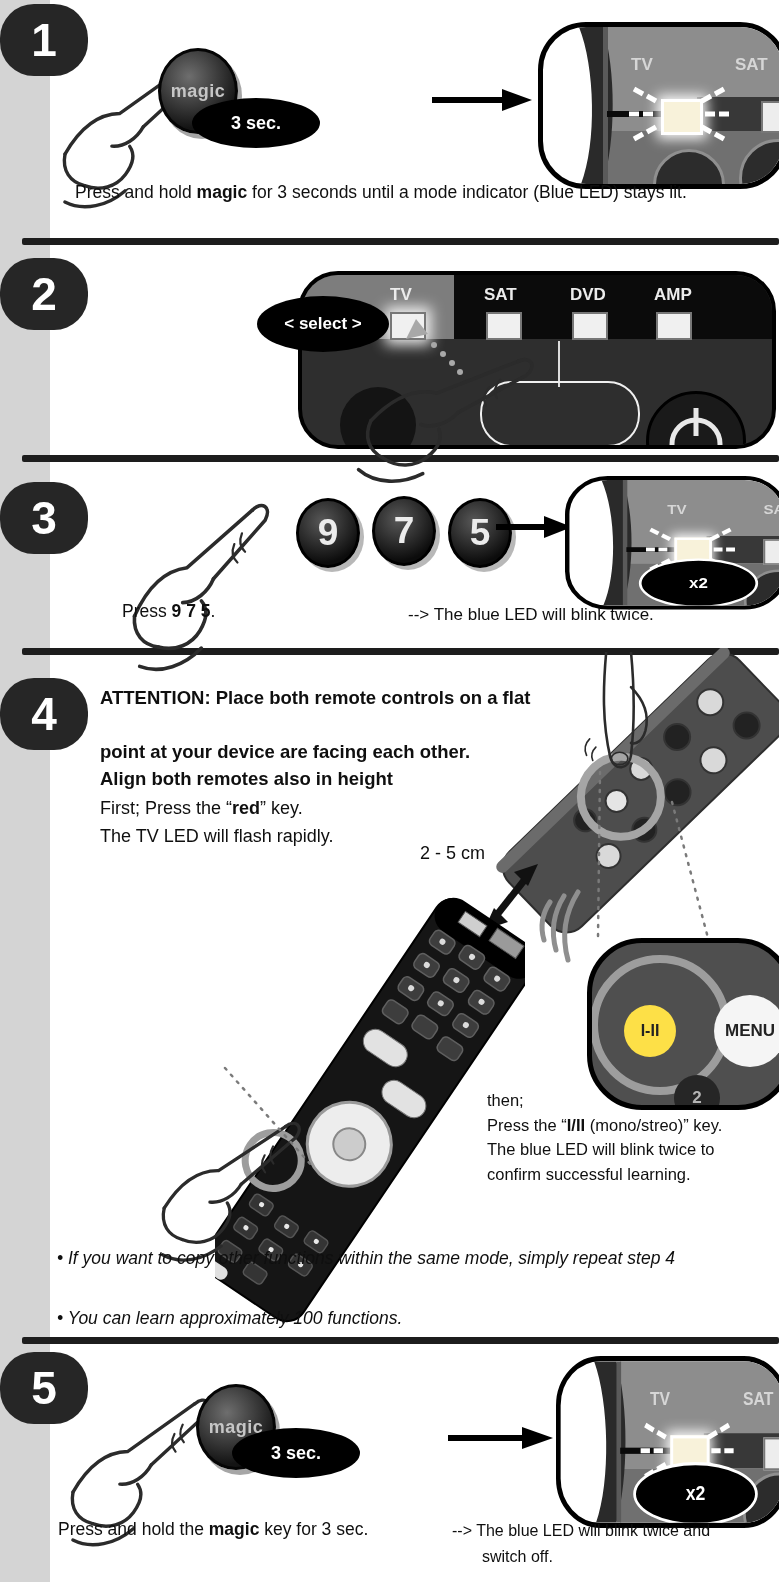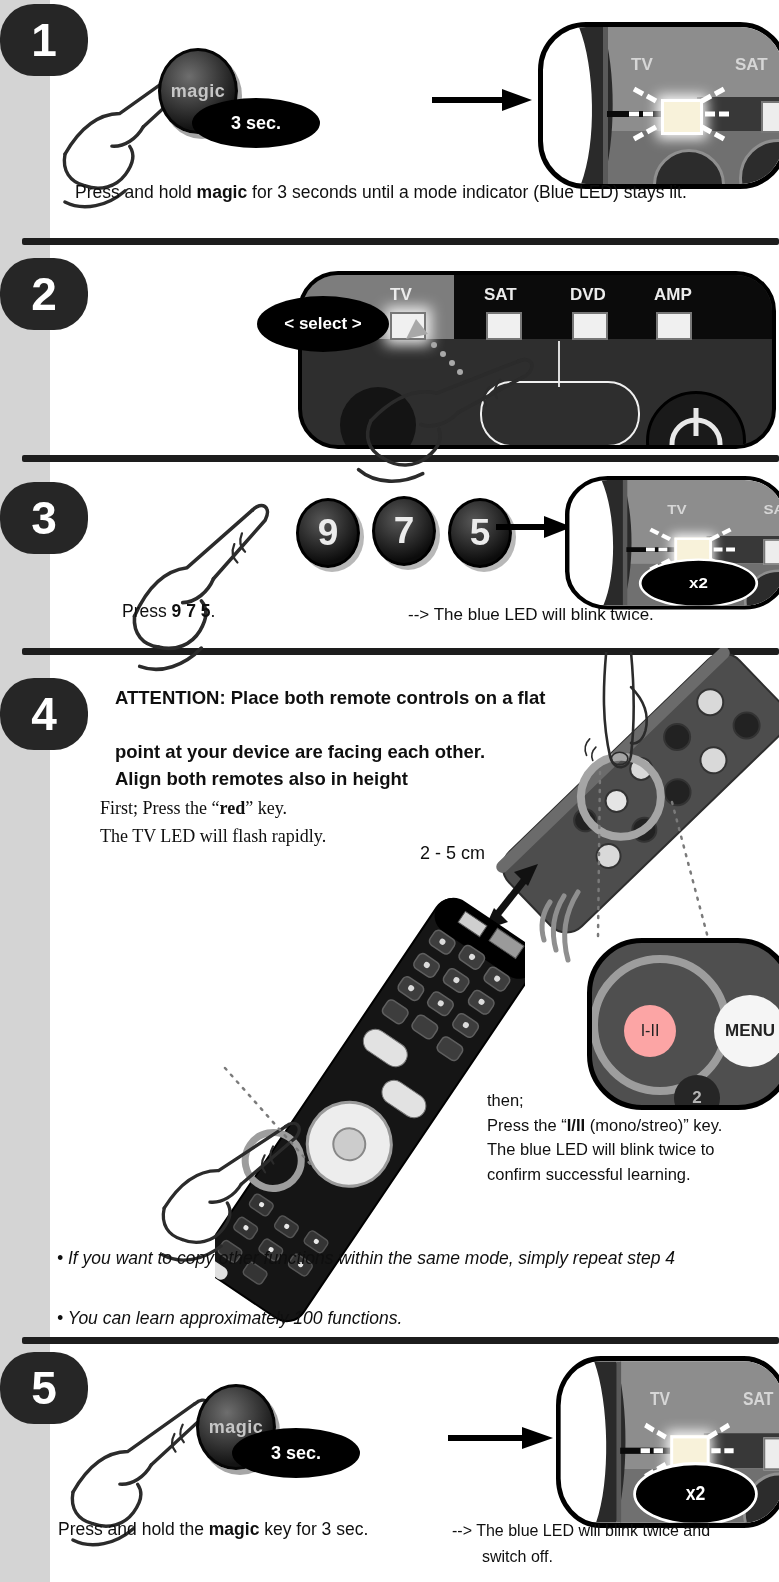--- a/index.html
+++ b/index.html
@@ -7,22 +7,22 @@
           font-family:"Liberation Sans",sans-serif;color:#0f0f0f;}
   .abs{position:absolute;}
   
   .sidebar{position:absolute;left:0;top:0;width:50px;height:1582px;background:#d4d4d4;}
   .badge{position:absolute;left:0;width:88px;height:72px;background:#262626;border-radius:34px;
          color:#fff;font-weight:bold;font-size:46px;display:flex;align-items:center;justify-content:center;}
   .bar{position:absolute;left:22px;width:757px;height:7px;background:#1d1d1d;border-radius:2px;}
   
   .cap{position:absolute;font-size:17.5px;line-height:22px;white-space:nowrap;}
   .cap b{font-weight:bold;}
-  .att{position:absolute;font-size:18.5px;font-weight:bold;line-height:27px;white-space:nowrap;margin-left:15px;}
-  .plain{position:absolute;font-size:18px;line-height:28px;white-space:nowrap;font-family:Liberation Serif, serif;}
+  .att{position:absolute;font-size:18.5px;font-weight:bold;line-height:27px;white-space:nowrap;}
+  .plain{position:absolute;font-size:18px;line-height:28px;white-space:nowrap;}
   .thenblk{position:absolute;font-size:16.5px;line-height:24.5px;white-space:nowrap;}
   .bullets{position:absolute;font-size:17.5px;font-style:italic;line-height:30px;white-space:nowrap;}
   
   .eli{position:absolute;background:#000;border-radius:50%;color:#fff;font-weight:bold;
        display:flex;align-items:center;justify-content:center;}
   
   .magic-btn{position:absolute;width:74px;height:80px;border-radius:50%;
        background:radial-gradient(circle at 38% 32%,#6e6e6e,#141414 72%);
        border:3px solid #050505;box-shadow:4px 5px 0 rgba(0,0,0,.35);
        display:flex;align-items:center;justify-content:center;
@@ -396,21 +396,21 @@
     <g stroke="#7a7a7a" stroke-width="2.5" stroke-dasharray="2,7" fill="none" stroke-linecap="round">
       <line x1="225" y1="418" x2="312" y2="516"></line>
       <line x1="600" y1="122" x2="598" y2="288"></line>
       <line x1="672" y1="152" x2="708" y2="288"></line>
     </g>
   </svg>
 
 
   <div class="closeup" style="left:587px;top:938px;width:196px;height:162px;border-radius:55px;background:#4f4f4f">
     <div class="ring" style="left:-2px;top:12px;width:124px;height:124px"></div>
-    <div class="roundbtn" style="left:32px;top:62px;width:52px;height:52px;background:#fca5a5;color:#222;font-weight:normal;font-size:16px">
+    <div class="roundbtn" style="left:32px;top:62px;width:52px;height:52px;background:#fde047;color:#222;font-weight:bold;font-size:16px">
       <span>I-II</span>
     </div>
     <div class="roundbtn" style="left:122px;top:52px;width:72px;height:72px;background:#f5f5f5;color:#222;font-weight:bold;font-size:17px">
       <span>MENU</span>
     </div>
     <div class="roundbtn" style="left:82px;top:132px;width:46px;height:46px;background:#262626;color:#b5b5b5;font-weight:bold;font-size:17px">
       <span>2</span>
     </div>
   </div>
 

